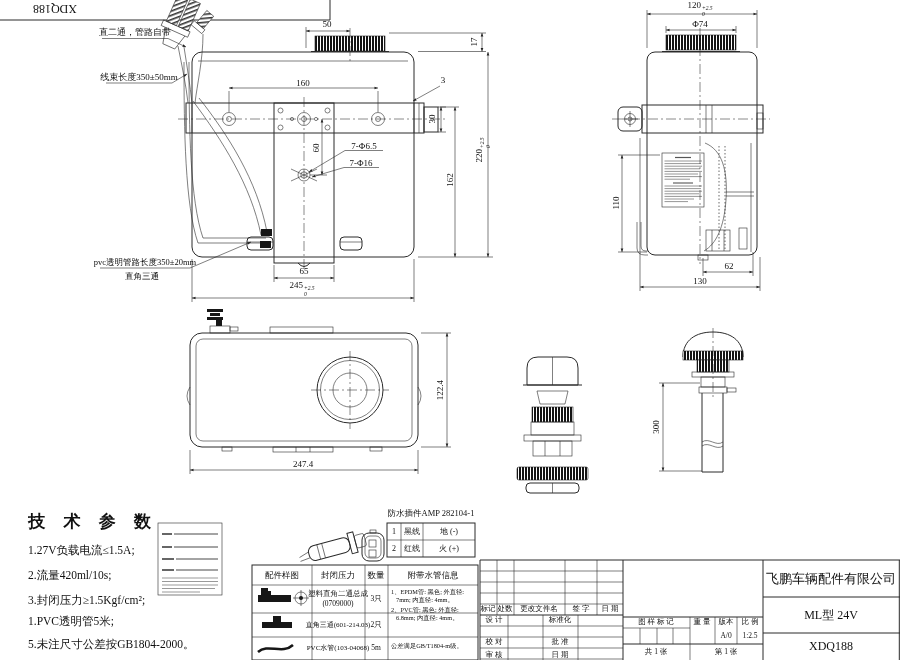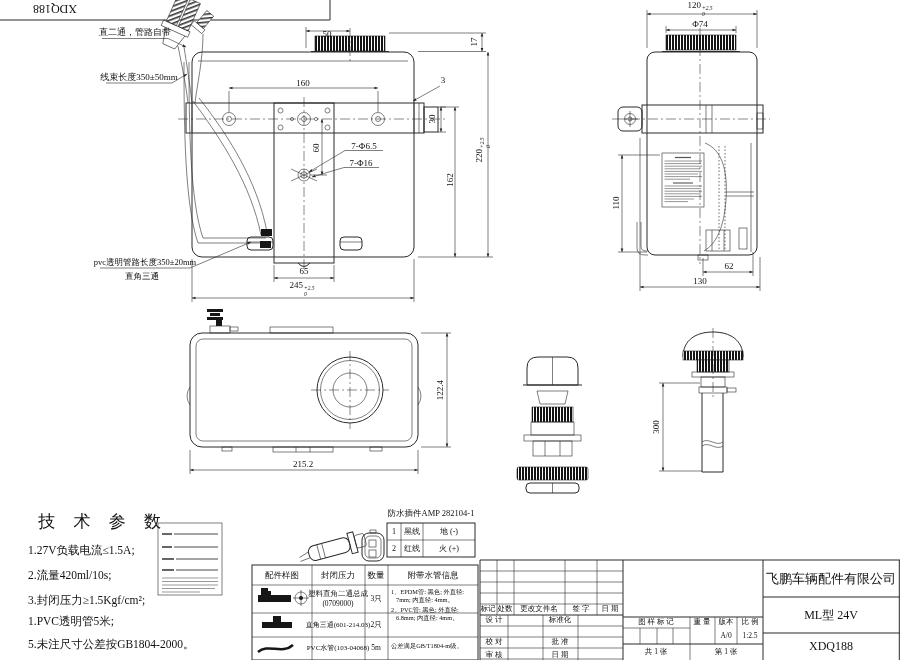--- a/index.html
+++ b/index.html
@@ -397,21 +397,21 @@
   </g>
 </svg>
 
 <div class="t r180 f12" style="left:55px;top:9px">XDQ188</div>
 
 <div class="t" style="left:135px;top:32px">直二通，管路自带</div>
 <div class="t" style="left:139px;top:77px">线束长度350±50mm</div>
 <div class="t f85" style="left:145px;top:262px">pvc透明管路长度350±20mm</div>
 <div class="t f85" style="left:142px;top:276px">直角三通</div>
 
-<div class="t" style="left:327px;top:34px">50</div>
+<div class="t" style="left:327px;top:24px">50</div>
 <div class="t r90" style="left:474px;top:42px">17</div>
 <div class="t" style="left:303px;top:83px">160</div>
 <div class="t" style="left:443px;top:80px">3</div>
 <div class="t r90" style="left:432px;top:119px">30</div>
 <div class="t r90" style="left:316px;top:148px">60</div>
 <div class="t" style="left:364px;top:146px">7-Φ6.5</div>
 <div class="t" style="left:361px;top:163px">7-Φ16</div>
 <div class="t r90" style="left:483px;top:150px"><span>220</span><span class="tol">
         <i>+2.5</i>
         <i>0</i>
@@ -426,24 +426,24 @@
 <div class="t" style="left:700px;top:9px"><span>120</span><span class="tol">
         <i>+2.5</i>
         <i>0</i>
       </span></div>
 <div class="t" style="left:700px;top:24px">Φ74</div>
 <div class="t r90" style="left:616px;top:203px">110</div>
 <div class="t" style="left:729px;top:266px">62</div>
 <div class="t" style="left:700px;top:281px">130</div>
 
 <div class="t r90" style="left:440px;top:390px">122.4</div>
-<div class="t" style="left:303px;top:464px">215.2</div>
+<div class="t" style="left:303px;top:464px">247.4</div>
 <div class="t r90" style="left:656px;top:427px">300</div>
 
-<div class="t f17" style="left:103px;top:521px;font-weight:normal">技 术 参 数</div>
+<div class="t f17" style="left:93px;top:521px;font-weight:bold">技 术 参 数</div>
 <div class="t l ftech" style="left:28px;top:551px">1.27V负载电流≤1.5A;</div>
 <div class="t l ftech" style="left:28px;top:576px">2.流量420ml/10s;</div>
 <div class="t l ftech" style="left:28px;top:601px">3.封闭压力≥1.5Kgf/cm²;</div>
 <div class="t l ftech" style="left:28px;top:622px">1.PVC透明管5米;</div>
 <div class="t l ftech" style="left:28px;top:645px">5.未注尺寸公差按GB1804-2000。</div>
 
 <div class="t f85" style="left:431px;top:513px">防水插件AMP 282104-1</div>
 <div class="t f8" style="left:394px;top:532px">1</div>
 <div class="t f8" style="left:412px;top:532px">黑线</div>
 <div class="t f8" style="left:449px;top:532px">地 (-)</div>

